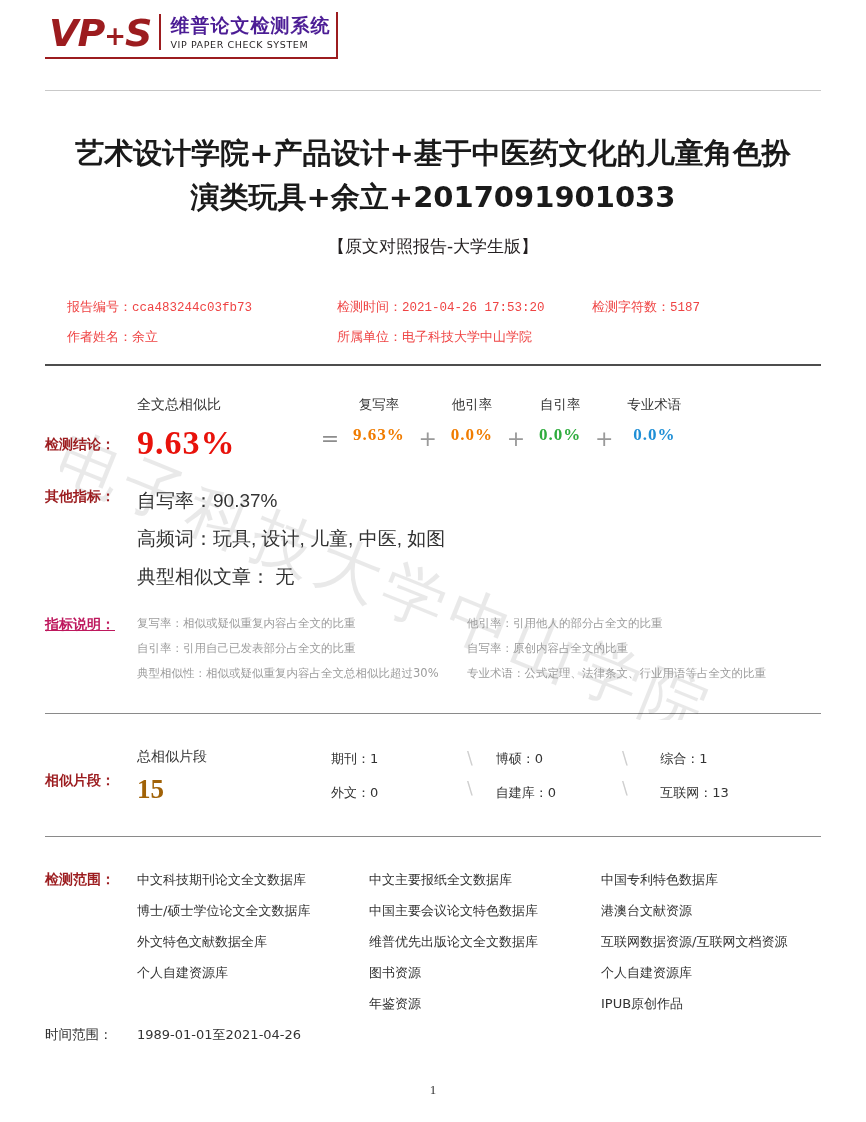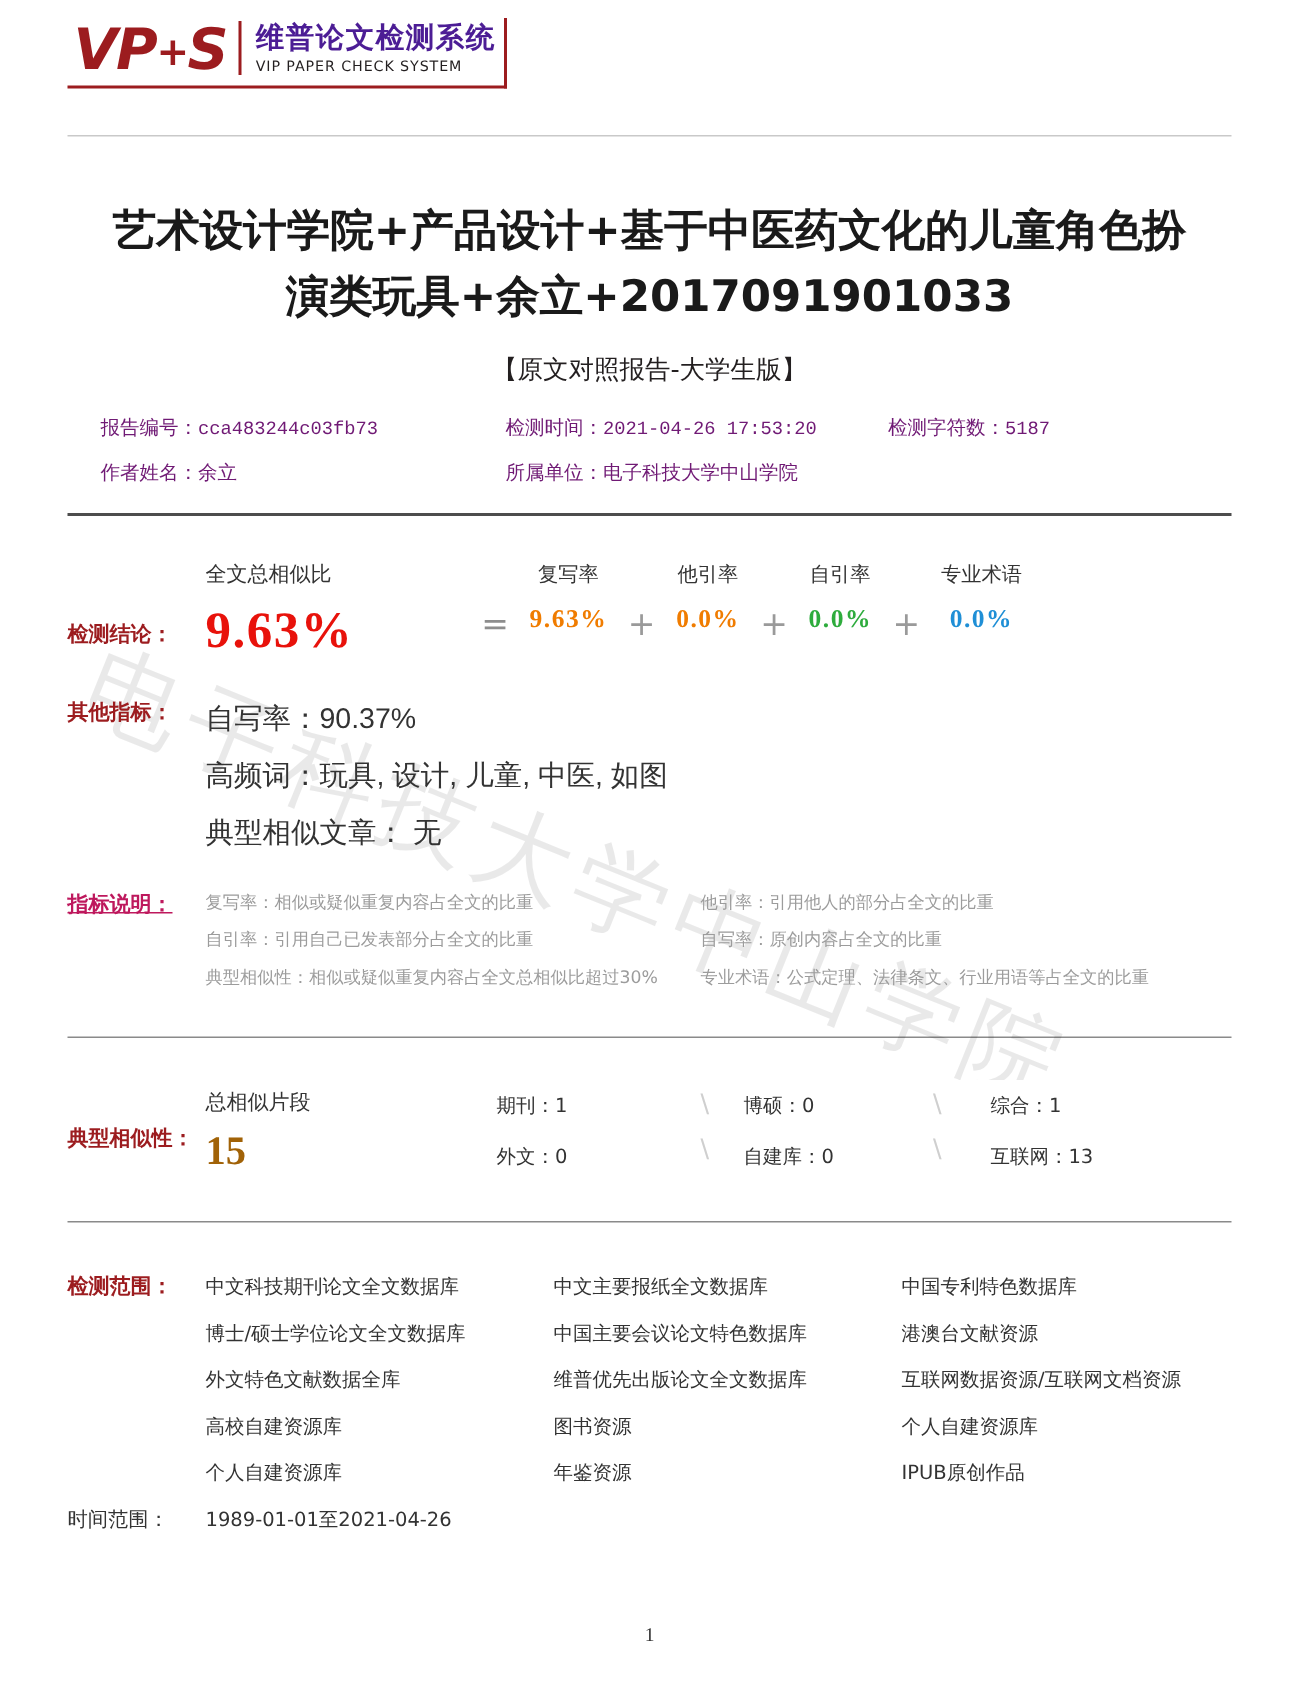--- a/index.html
+++ b/index.html
@@ -137,25 +137,25 @@
     text-align: center;
     font-family: "DejaVu Sans", sans-serif;
     font-size: 17px;
     color: #231f20;
     position: relative;
     z-index: 10;
   }
 
   
   .meta {
-    margin-top: 18px;
+    margin-top: 40px;
     position: relative;
     z-index: 10;
     font-size: 13px;
-    color: #701a75;
+    color: #ef4444;
   }
   .meta-row {
     display: flex;
     margin-bottom: 12px;
     padding-left: 22px;
   }
   .meta-cell { font-family: "Liberation Serif", serif; }
   .meta-cell.c1 { width: 270px; }
   .meta-cell.c2 { width: 255px; }
   .meta-cell.c3 { flex: 1; }
@@ -460,21 +460,21 @@
       <div class="explain-row wide">
         <div class="left">典型相似性：相似或疑似重复内容占全文总相似比超过30%</div>
         <div class="right">专业术语：公式定理、法律条文、行业用语等占全文的比重</div>
       </div>
     </div>
   </div>
 
   <hr class="rule-thin-dark" style="margin-top:22px">
 
   <div class="section frag">
-    <div class="sec-label">典型相似性：</div>
+    <div class="sec-label">相似片段：</div>
     <div class="frag-grid">
       <div class="frag-total">
         <div class="frag-total-name">总相似片段</div>
         <div class="frag-total-val">15</div>
       </div>
       <div class="frag-cols">
         <div class="slash" style="left:140px; top:0;">\</div>
         <div class="slash" style="left:295px; top:0;">\</div>
         <div class="slash" style="left:140px; top:30px;">\</div>
         <div class="slash" style="left:295px; top:30px;">\</div>
@@ -502,21 +502,20 @@
 
   <hr class="rule-thin-dark" style="margin-top:18px">
 
   <div class="section scope">
     <div class="sec-label">检测范围：</div>
     <div class="scope-grid">
       <div class="scope-col">
         <div class="scope-item">中文科技期刊论文全文数据库</div>
         <div class="scope-item">博士/硕士学位论文全文数据库</div>
         <div class="scope-item">外文特色文献数据全库</div>
-        <div class="scope-item">高校自建资源库</div>
         <div class="scope-item">个人自建资源库</div>
       </div>
       <div class="scope-col">
         <div class="scope-item">中文主要报纸全文数据库</div>
         <div class="scope-item">中国主要会议论文特色数据库</div>
         <div class="scope-item">维普优先出版论文全文数据库</div>
         <div class="scope-item">图书资源</div>
         <div class="scope-item">年鉴资源</div>
       </div>
       <div class="scope-col">

